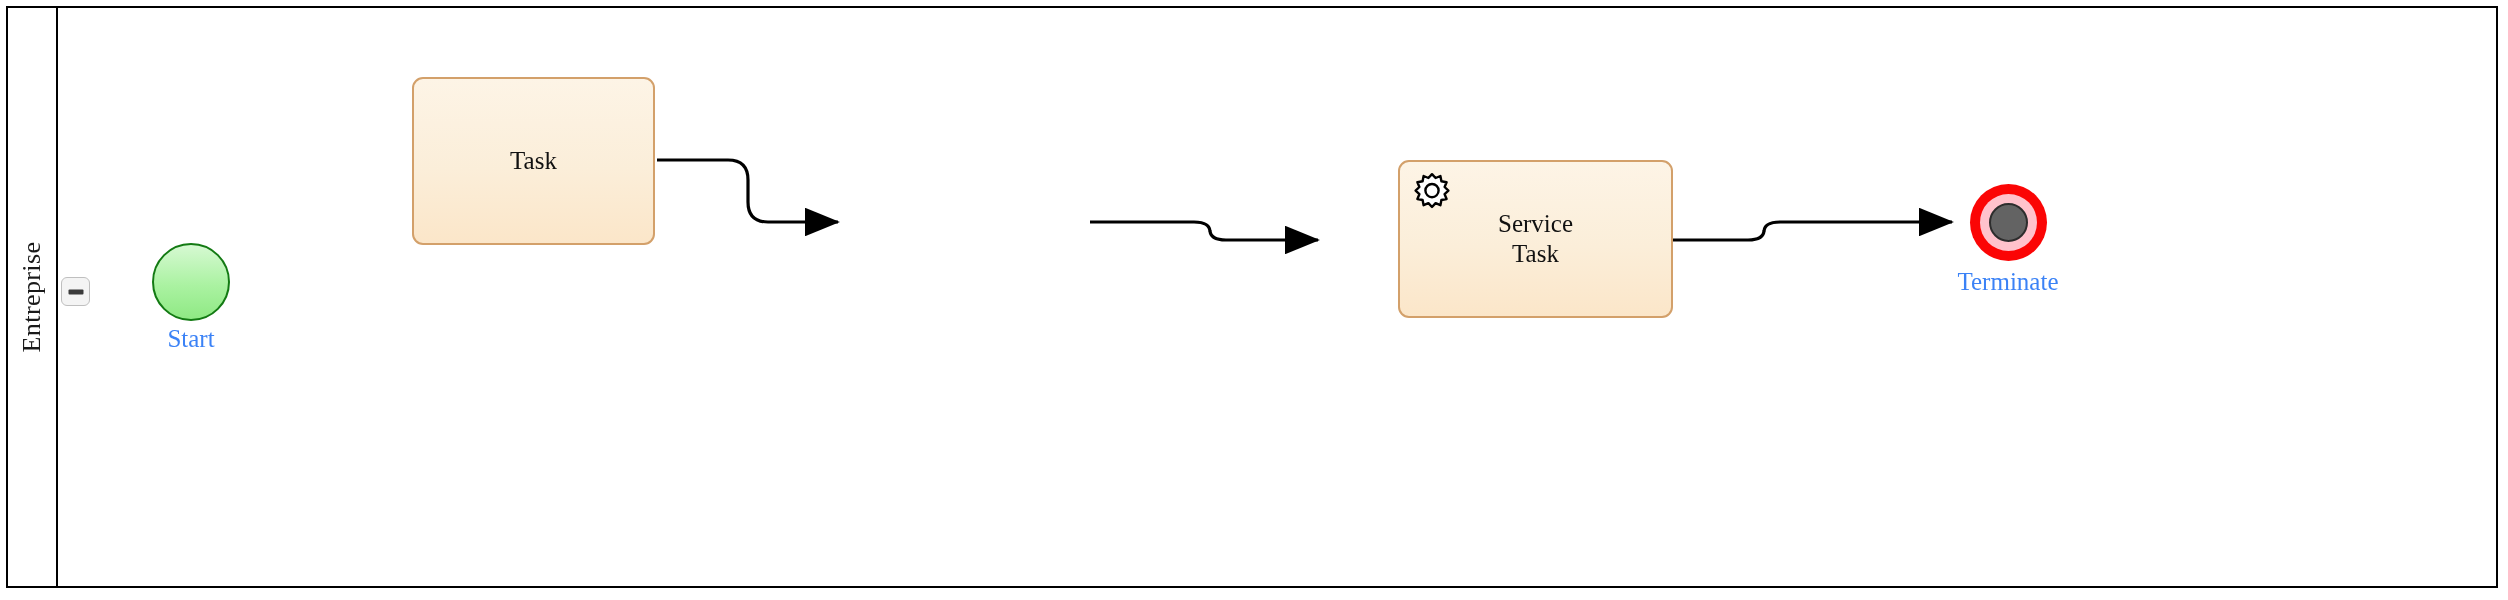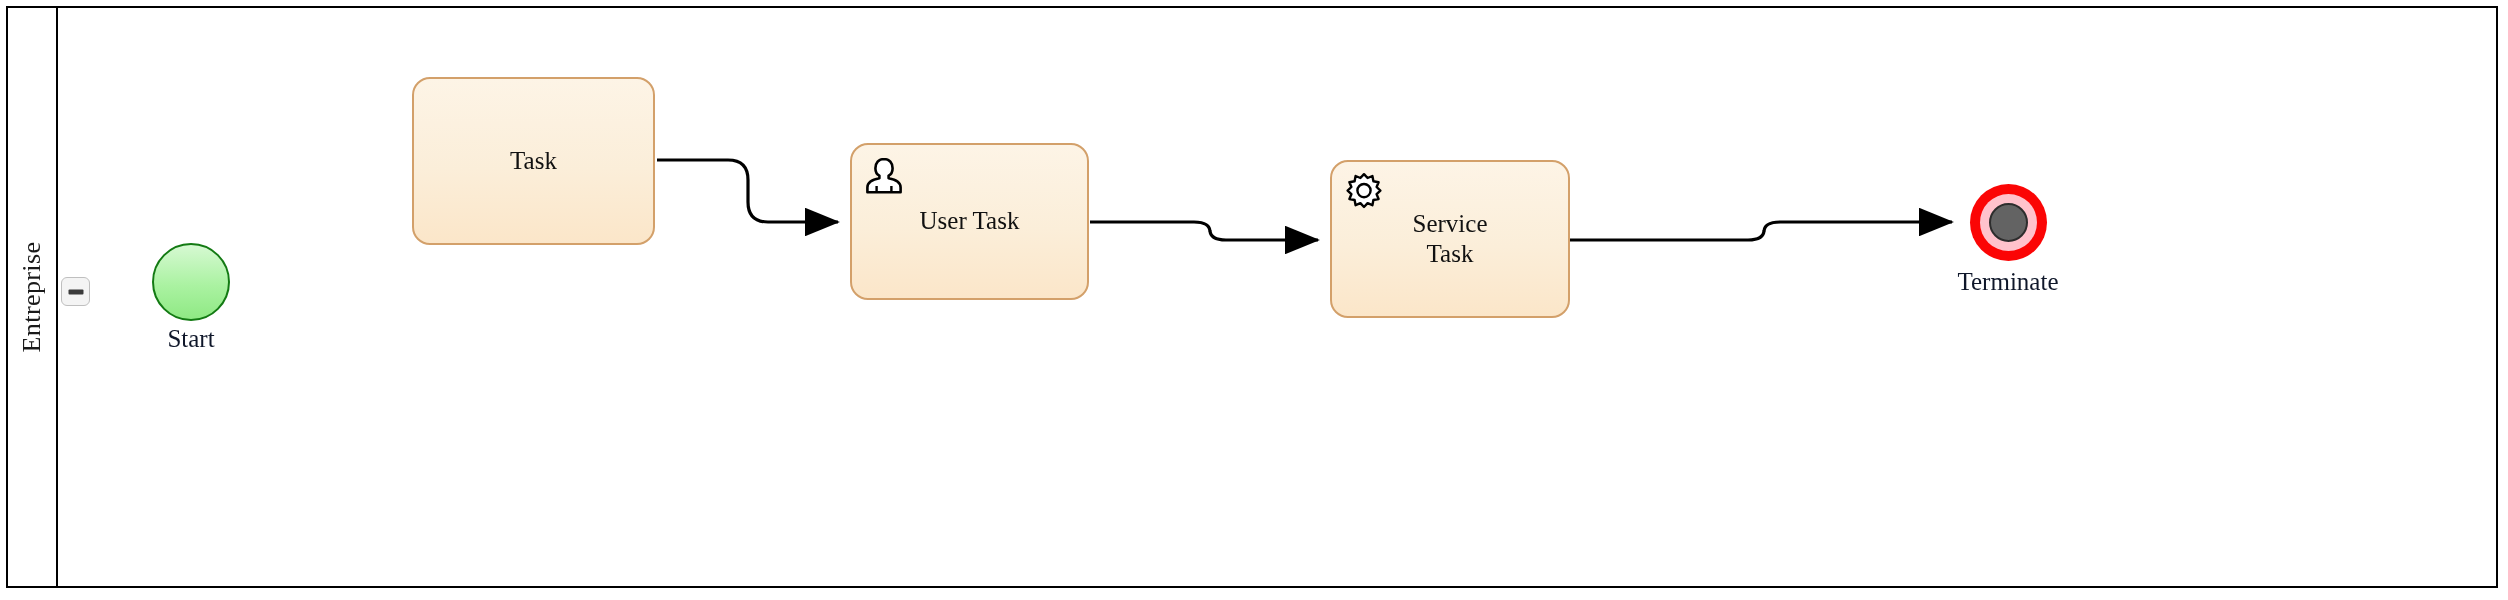--- a/index.html
+++ b/index.html
@@ -110,30 +110,30 @@
     border-radius: 50%;
     background: #636363;
     border: 2px solid #2d2d2d;
     box-sizing: border-box;
   }
 
   .event-label {
     position: absolute;
     text-align: center;
     font-size: 25px;
-    color: #0f172a;
+    color: #3b82f6;
     white-space: nowrap;
   }
 
   
   .task {
     position: absolute;
     box-sizing: border-box;
     border: 2px solid #d3a06a;
-    border-radius: 18px;
+    border-radius: 11px;
     background: linear-gradient(180deg, #fdf4e6 0%, #fbeed9 55%, #fbe6c9 100%);
     display: flex;
     align-items: center;
     justify-content: center;
   }
   .task-label {
     font-size: 25px;
     color: #111111;
     text-align: center;
     line-height: 1.22;
@@ -192,32 +192,22 @@
     <path class="flow" d="M 1568 240 L 1748 240 Q 1764 240 1764 230 L 1764 232 Q 1764 222 1780 222 L 1952 222" marker-end="url(#arrowhead)"></path>
   </svg>
 
   <div class="event start-event" style="left:152px; top:243px;"></div>
   <div class="event-label" style="left:112px; top:325px; width:158px;text-align:center;">Start</div>
 
   <div class="task" style="left:412px; top:77px; width:243px; height:168px;">
     <div class="task-label">Task</div>
   </div>
 
-  <div class="task" style="left:850px; top:143px; width:239px; height:157px;">
-    <svg class="task-icon" viewBox="0 0 44 44">
-      <path d="M22 6 C16.6 6 13.4 10.2 13.4 15.2 C13.4 19 15.2 21.6 17.4 22.6
-               L17.4 25.2 C11 26.4 5.4 29.4 5.4 34.4 L5.4 39.2 L38.6 39.2 L38.6 34.4
-               C38.6 29.4 33 26.4 26.6 25.2 L26.6 22.6 C28.8 21.6 30.6 19 30.6 15.2
-               C30.6 10.2 27.4 6 22 6 Z" fill="#ffffff" stroke="#000000" stroke-width="2.6" stroke-linejoin="round"></path>
-      <path d="M14.6 33 L14.6 39.2 M29.4 33 L29.4 39.2" stroke="#000000" stroke-width="2.4" fill="none"></path>
-    </svg>
-    <div class="task-label">User Task</div>
-  </div>
-
-  <div class="task" style="left:1330px; top:160px; width:240px; height:158px;">
+
+  <div class="task" style="left:1398px; top:160px; width:275px; height:158px;">
     <svg class="task-icon" viewBox="0 0 44 44">
       <path d="M22 4.2 L25.6 8.0 L30.4 6.0 L31.4 11.2 L36.6 12.2 L34.6 17.0
                L38.4 20.6 L34.6 24.2 L36.6 29.0 L31.4 30.0 L30.4 35.2 L25.6 33.2
                L22 37.0 L18.4 33.2 L13.6 35.2 L12.6 30.0 L7.4 29.0 L9.4 24.2
                L5.6 20.6 L9.4 17.0 L7.4 12.2 L12.6 11.2 L13.6 6.0 L18.4 8.0 Z" fill="#ffffff" stroke="#000000" stroke-width="2.4" stroke-linejoin="round"></path>
       <circle cx="22" cy="20.6" r="6.6" fill="#ffffff" stroke="#000000" stroke-width="2.4"></circle>
     </svg>
     <div class="task-label">Service
 Task</div>
   </div>

